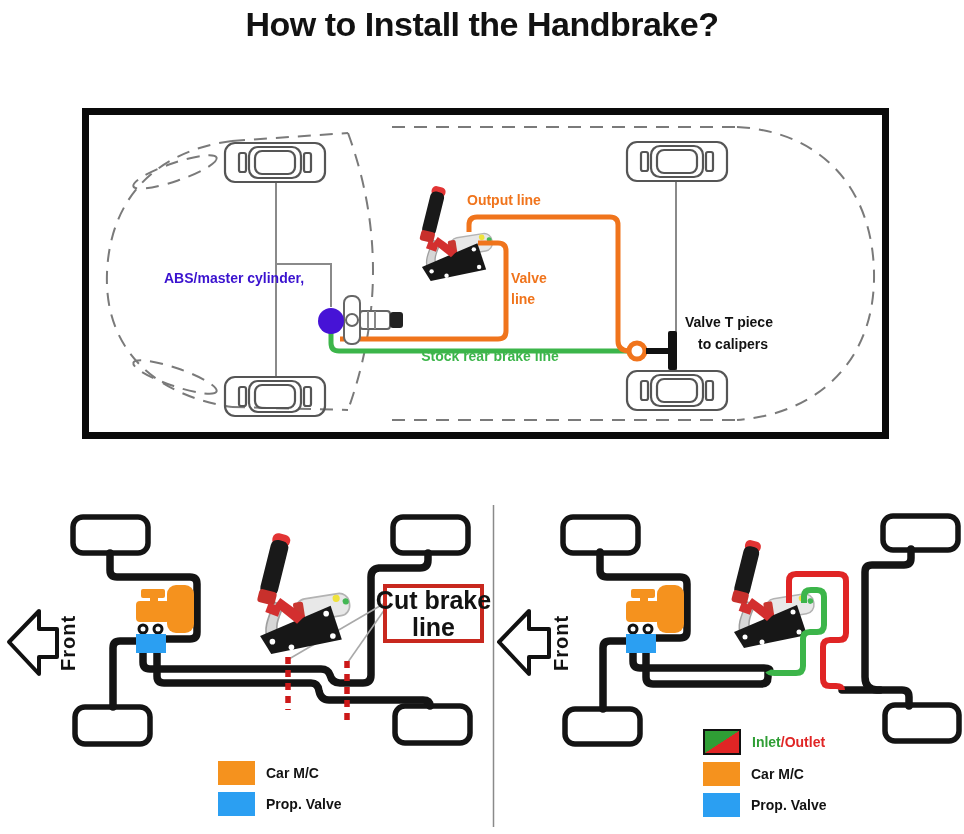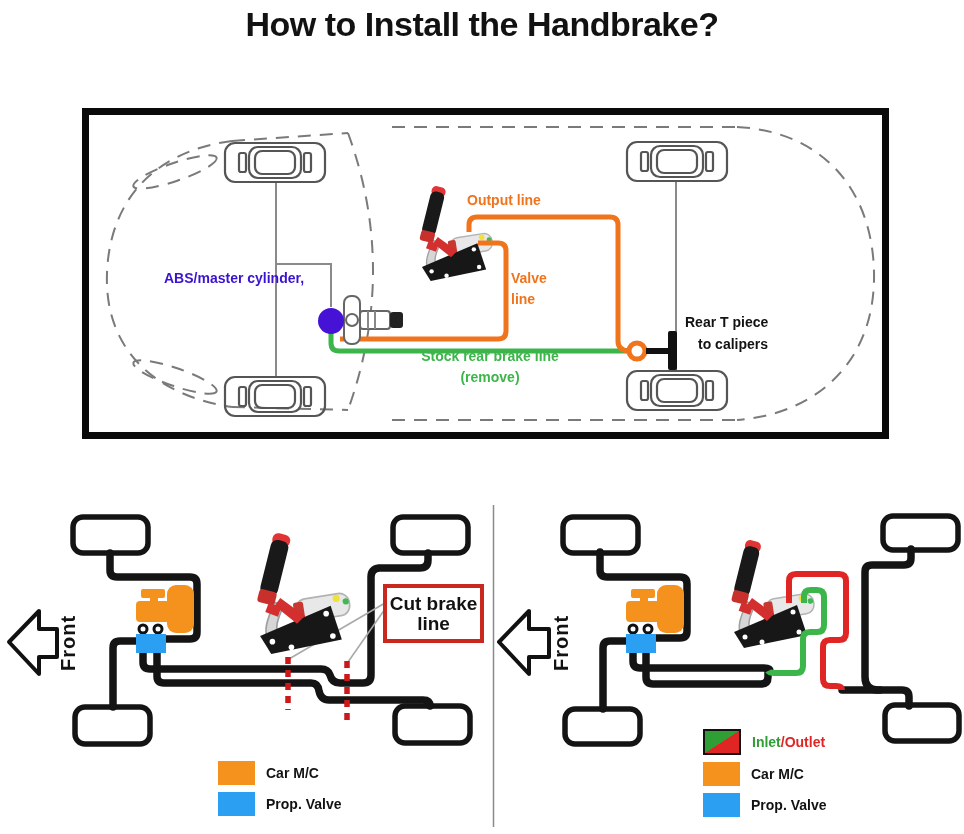--- a/index.html
+++ b/index.html
@@ -9,21 +9,21 @@
   .txt{position:absolute;z-index:2;font-weight:bold;white-space:nowrap;color:#121212;line-height:1.05;}
   .title{left:0;right:0;top:7px;text-align:center;font-size:34px;letter-spacing:-0.5px;}
   .orange-t{color:var(--c-orange,#f0741c);}
   .green-t{color:var(--c-green,#3cb54a);}
   .purple-t{color:var(--c-purple,#3a12cf);}
   .lbl21{font-size:14px;}
   .center260{width:260px;text-align:center;}
   .front-label{font-size:20px;transform:translate(-50%,-50%) rotate(-90deg);letter-spacing:1px;}
   .cut-box{left:383px;top:584px;width:101px;height:59px;box-sizing:border-box;
            border:4px solid var(--c-red,#c8281e);background:#fff;display:flex;flex-direction:column;
-           align-items:center;justify-content:center;font-size:19px;text-align:right;}
+           align-items:center;justify-content:center;font-size:25px;text-align:right;}
   .legend{position:absolute;z-index:2;display:flex;flex-direction:column;gap:7px;}
   .legend-row{display:flex;align-items:center;gap:11px;}
   .swatch{width:37px;height:24px;flex:0 0 auto;}
   .swatch-io{width:38px;height:26px;border:2px solid #111;box-sizing:border-box;
     background:linear-gradient(to bottom right,#2f9e35 49.5%,#e02525 50.5%);}
   .legend-label{font-weight:bold;font-size:14px;color:#121212;}
   .io-inlet{color:#2f9e35;}  .io-out{color:#e02525;}
 </style>
 </head>
 <body>
@@ -184,22 +184,21 @@
     </g>
   </svg>
 
   <div class="txt title">How to Install the Handbrake?</div>
 
   <div class="txt lbl21 orange-t" style="left:467px;top:193px;">Output line</div>
   <div class="txt lbl21 orange-t" style="left:511px;top:271px;">Valve</div>
   <div class="txt lbl21 orange-t" style="left:511px;top:292px;">line</div>
   <div class="txt lbl21 purple-t" style="left:164px;top:271px;">ABS/master cylinder,</div>
   <div class="txt lbl21 green-t center260" style="left:360px;top:349px;">Stock rear brake line</div>
-  <div class="txt lbl21 green-t center260" style="left:360px;top:370px;">(remove)</div>
-  <div class="txt lbl21" style="left:685px;top:315px;">Rear T piece</div>
+  <div class="txt lbl21" style="left:685px;top:315px;">Valve T piece</div>
   <div class="txt lbl21" style="left:685px;top:337px;margin-left:13px;">to calipers</div>
 
   <div class="txt front-label" style="left:68px;top:643px;">Front</div>
   <div class="txt front-label" style="left:561px;top:643px;">Front</div>
 
   <div class="txt cut-box">
     <span>Cut brake</span>
     <span>line</span>
   </div>
 

